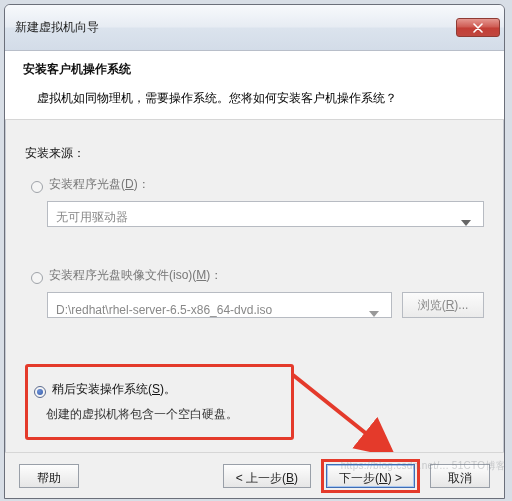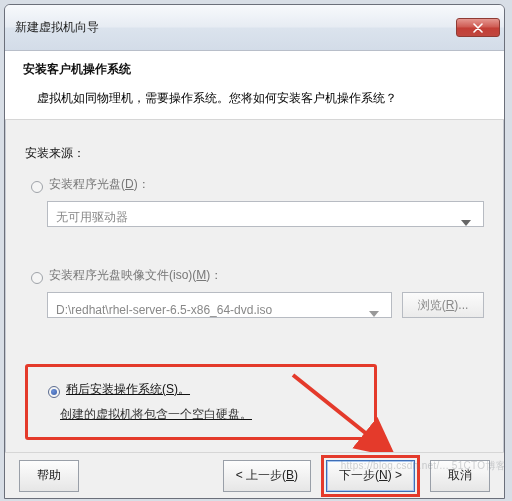--- a/index.html
+++ b/index.html
@@ -28,26 +28,26 @@
     .radio.checked::after { content: ""; position: absolute; inset: 2px; border-radius: 50%; background: radial-gradient(circle at 35% 35%, #6a90d8, #3a5ea8); }
     .mnemonic { text-decoration: underline; }
 
     .row { display: flex; gap: 10px; align-items: center; margin: 6px 0 18px 22px; }
     .select, .path-input { flex: 1; height: 26px; border: 1px solid #b7bbc2; background: #fff; display: flex; align-items: flex-end; padding: 0 8px; color: #888; }
     .path-input { backgroun d:#fcfcfc; }
     .caret { margin-left: auto; width: 18px; display: flex; justify-content: center; }
     .caret svg { display: block; }
     .browse { width: 82px; height: 26px; border: 1px solid #b7bbc2; background: linear-gradient(#fbfbfb, #ebebeb); color: #888; display: flex; align-items: center; justify-content: center; }
 
-    .highlight-box { border: 3px solid #e43a2b; border-radius: 3px; padding: 10px 14px 14px; margin: 10px 0 44px 0; width: 352px; text-decoration: underline; }
+    .highlight-box { border: 3px solid #e43a2b; border-radius: 3px; padding: 10px 0 14px; margin: 10px 0 44px 0; width: 269px; }
     .hint { margin-top: 8px; padding-left: 18px; color: #333; }
 
     .footer { position: absolute; left: 0; right: 0; bottom: 0; height: 46px; border-top: 1px solid #d6d6d6; display: flex; align-items: center; padding: 0 14px; gap: 10px; background: #f0f0f0; }
     .spacer { flex: 1; }
-    .btn { height: 32px; border: 1px solid #999fa8; background: linear-gradient(#fdfdfd, #e6e6e6); font-size: 12px; padding: 0 12px; display: flex; align-items: center; justify-content: center; min-width: 84px; color: #222; }
+    .btn { height: 24px; border: 1px solid #999fa8; background: linear-gradient(#fdfdfd, #e6e6e6); font-size: 12px; padding: 0 12px; display: flex; align-items: flex-end; justify-content: center; min-width: 84px; color: #222; }
     .btn.small { min-width: 60px; padding: 0 16px; }
     .btn.next-wrap { border: 3px solid #e43a2b; padding: 2px; height: auto; background: none; min-width: 0; }
     .btn.next-wrap .btn { border: 1px solid #3e6db5; box-shadow: 0 0 0 1px #a8c6ef inset; }
 
     .arrow { position: absolute; left: 284px; top: 366px; pointer-events: none; }
 
     .watermark { position: absolute; right: 6px; bottom: 28px; font-size: 10px; color: rgba(120,125,132,0.35); letter-spacing: .3px; }
   </style>
 </head>
 <body>

